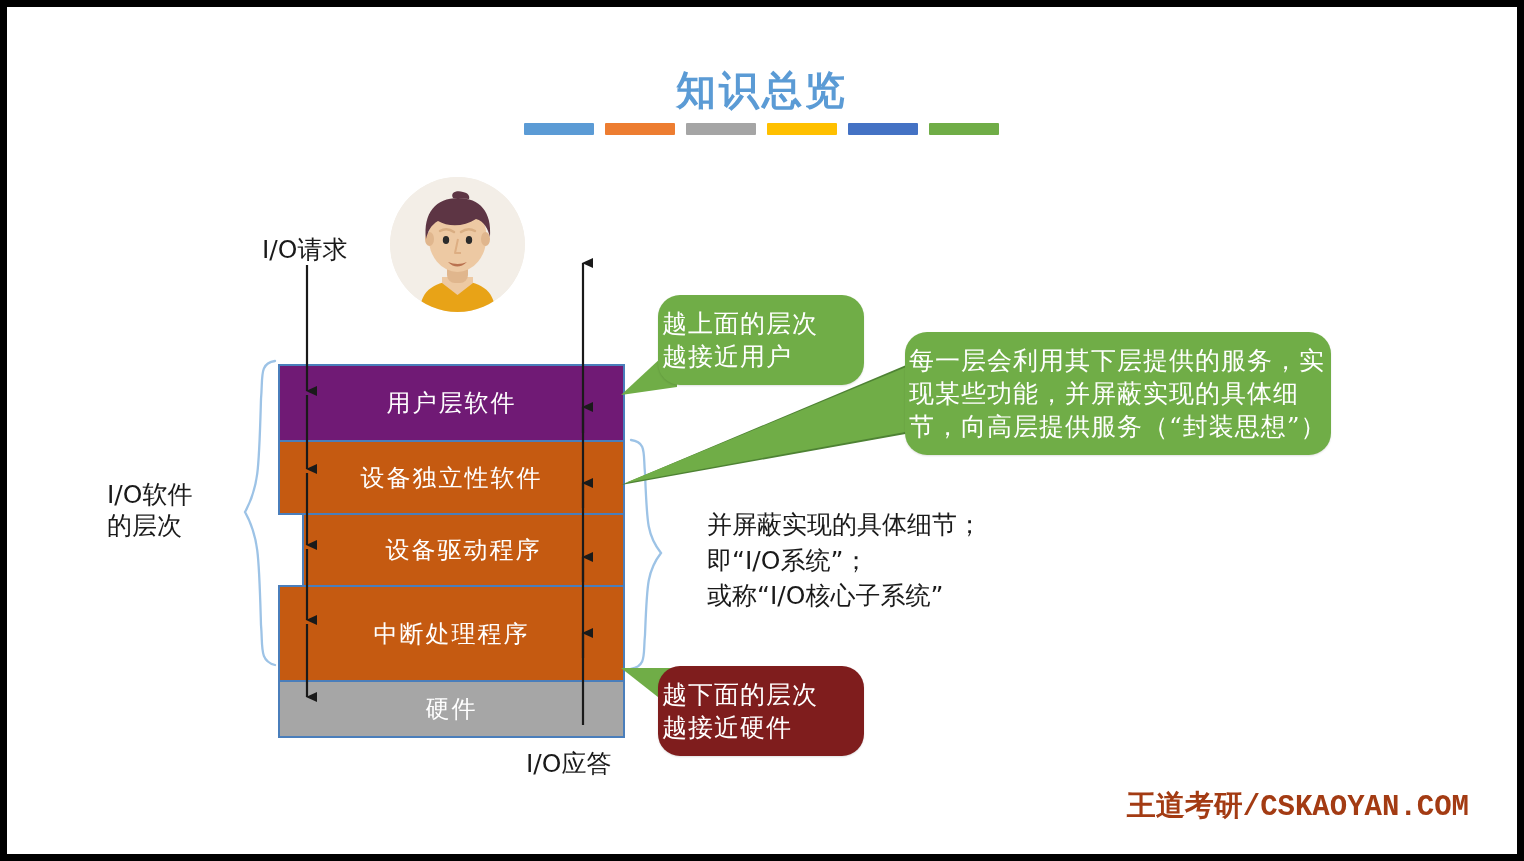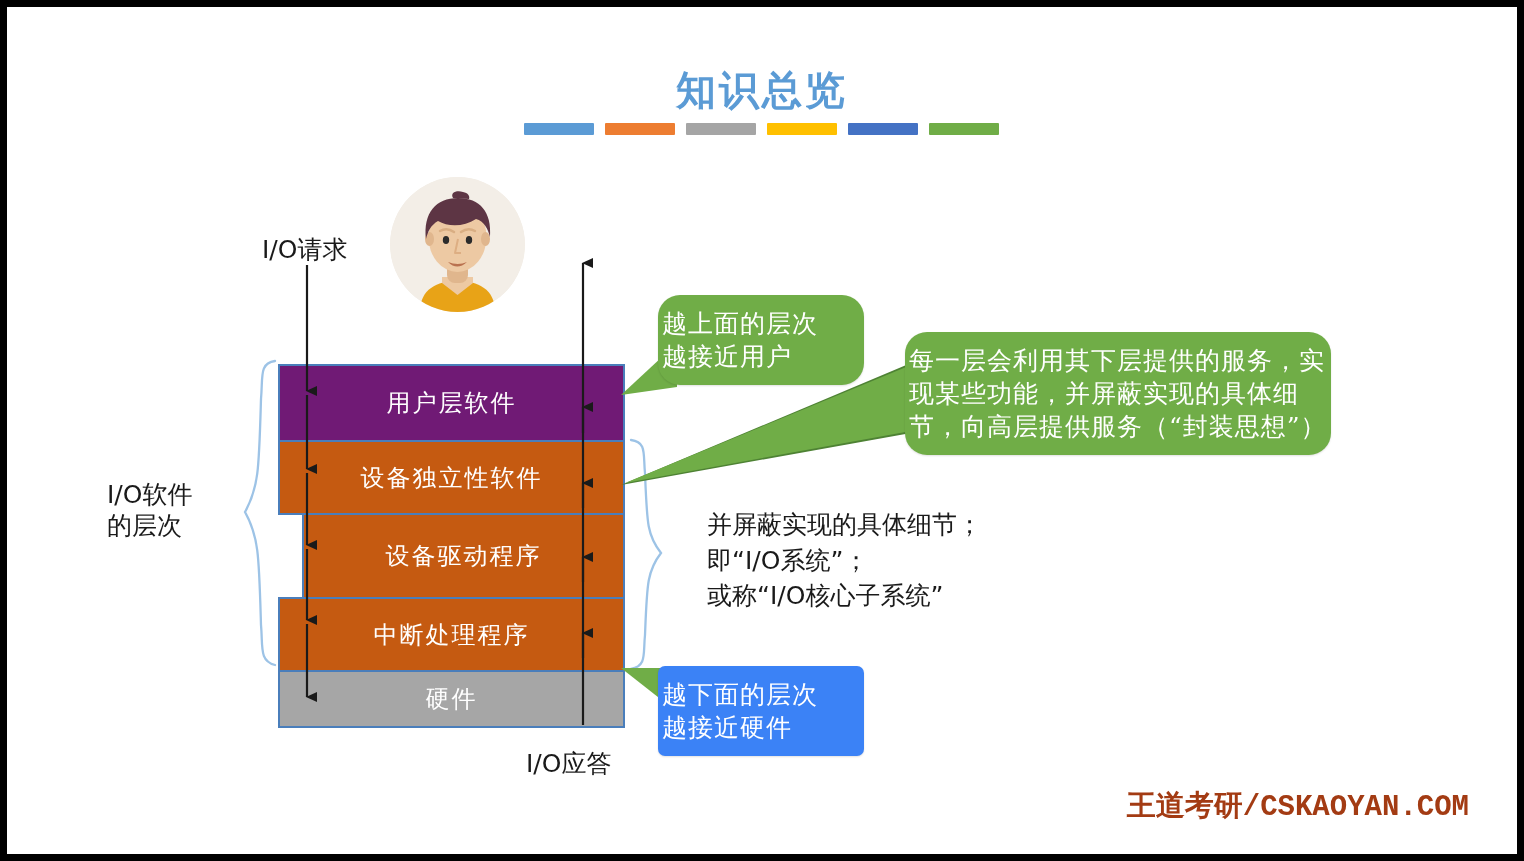--- a/index.html
+++ b/index.html
@@ -152,24 +152,24 @@
     </svg>
   </div>
 
   <div id="stack">
     <div class="layer" style="background: #701a75; height: 78px; border-color: rgb(74, 126, 187);">
         <span>用户层软件</span>
       </div>
     <div class="layer" style="background: rgb(197, 90, 17); height: 75px; border-color: rgb(74, 126, 187);">
         <span>设备独立性软件</span>
       </div>
-    <div class="layer" style="background: rgb(197, 90, 17); height: 86px; border-color: rgb(74, 126, 187); margin-left: 24px;">
+    <div class="layer" style="background: rgb(197, 90, 17); height: 74px; border-color: rgb(74, 126, 187); margin-left: 24px;">
         <span>设备驱动程序</span>
       </div>
-    <div class="layer" style="background: rgb(197, 90, 17); height: 75px; border-color: rgb(74, 126, 187);">
+    <div class="layer" style="background: rgb(197, 90, 17); height: 97px; border-color: rgb(74, 126, 187);">
         <span>中断处理程序</span>
       </div>
     <div class="layer" style="background: rgb(166, 166, 166); height: 58px; border-color: rgb(74, 126, 187);">
         <span>硬件</span>
       </div>
   </div>
 
   <svg class="arrow-svg" style="left:280px; top:258px;" width="40" height="500">
     <defs>
       <marker id="dn" markerWidth="12" markerHeight="11" refX="6" refY="10" orient="auto" markerUnits="userSpaceOnUse">
@@ -226,18 +226,18 @@
 
   <svg class="tail" style="left:612px; top:352px;" width="300" height="134">
     <path d="M292,4 L292,74 L2,126 Z" fill="#4E8234"></path>
     <path d="M292,6 L292,72 L6,124 Z" fill="#70AD47"></path>
   </svg>
   <div class="callout" id="callout-big" style="background: rgb(112, 173, 71); white-space: normal;">每一层会利用其下层提供的服务，实现某些功能，并屏蔽实现的具体细节，向高层提供服务（“封装思想”）</div>
 
   <svg class="tail" style="left:612px; top:655px;" width="60" height="56">
     <path d="M58,6 L58,50 L2,6 Z" fill="#70AD47"></path>
   </svg>
-  <div class="callout" id="callout-bottom" style="background: #3b82f6; white-space: pre; border-radius: 7px;">越下面的层次
+  <div class="callout" id="callout-bottom" style="background: #7f1d1d; white-space: pre;">越下面的层次
 越接近硬件</div>
 
   <div id="watermark" style="color: rgb(163, 59, 19);">王道考研/CSKAOYAN.COM</div>
 
 </div>
 
 </body></html>

